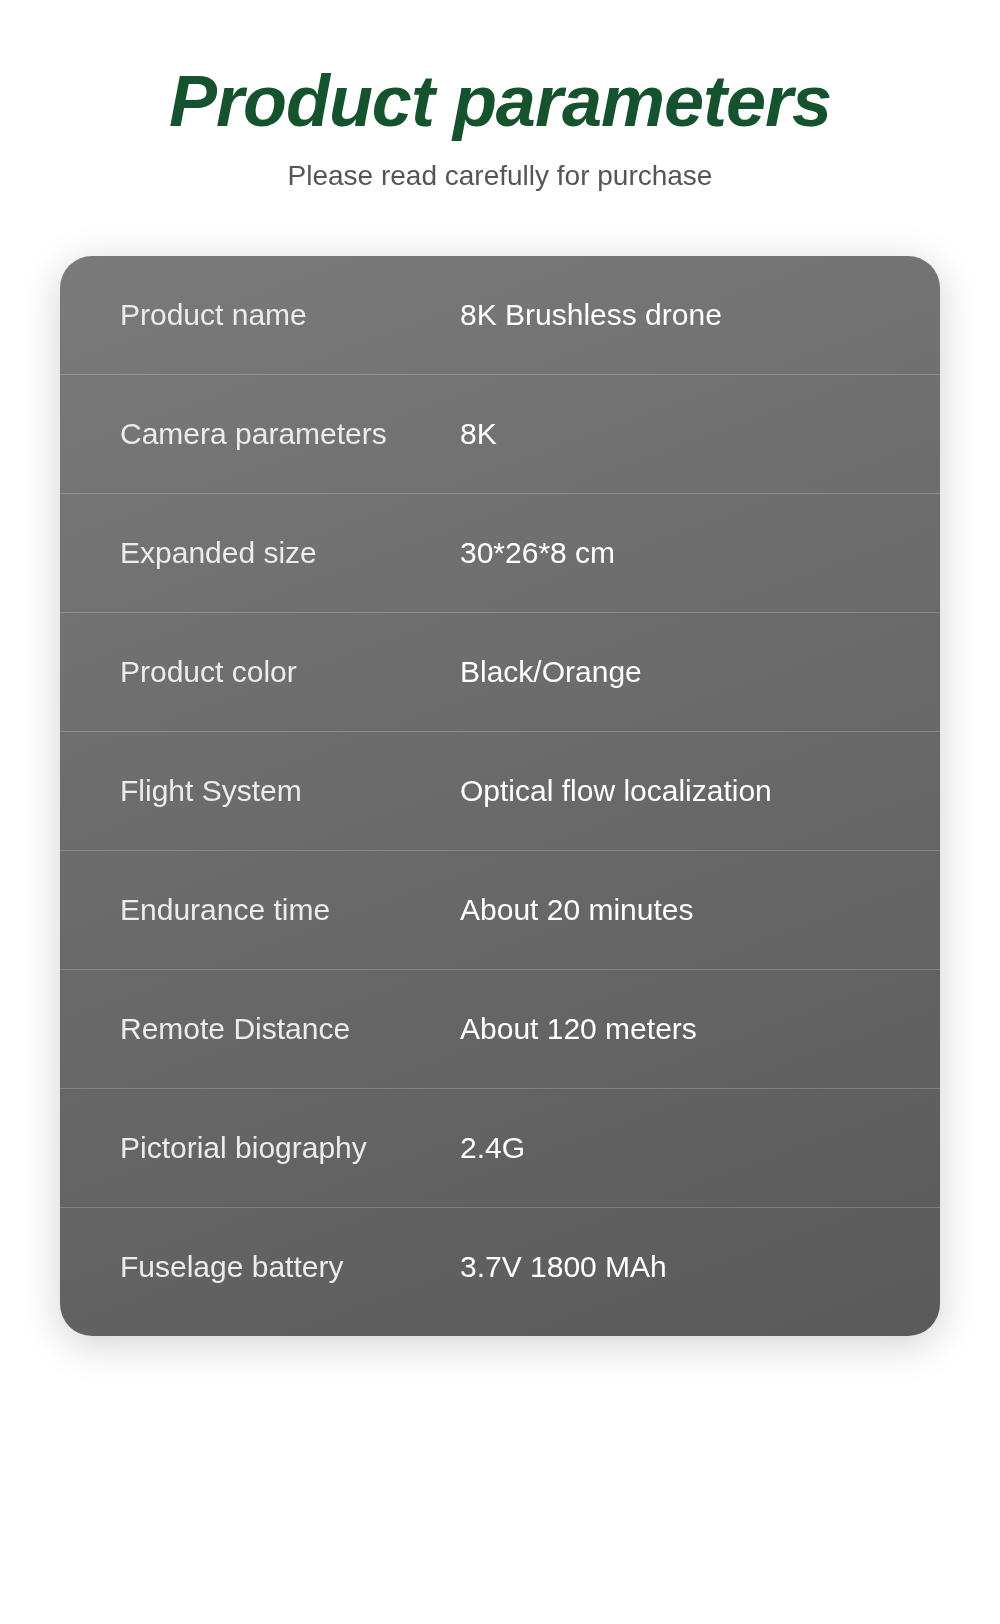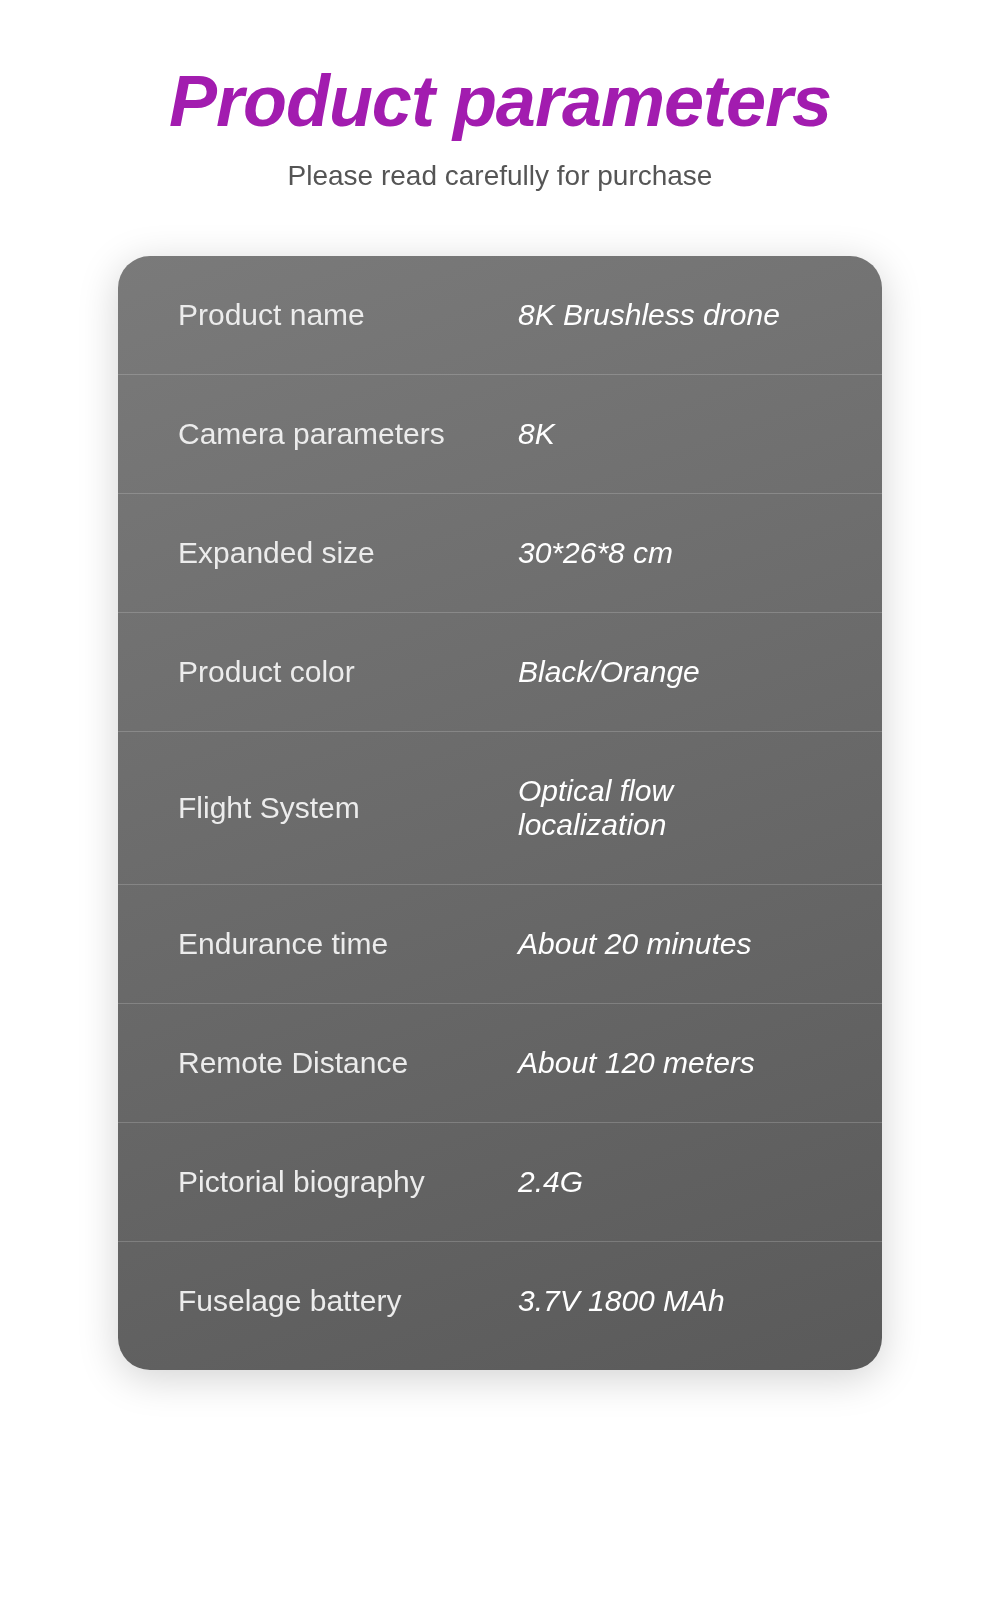--- a/index.html
+++ b/index.html
@@ -16,36 +16,36 @@
       display: flex;
       flex-direction: column;
       align-items: center;
       padding: 60px 40px 80px 40px;
     }
 
     .page-title {
       font-size: 72px;
       font-weight: 900;
       font-style: italic;
-      color: #a21caf;
+      color: #14532d;
       text-align: center;
       margin-bottom: 18px;
       letter-spacing: -1px;
     }
 
     .page-subtitle {
       font-size: 28px;
       color: #555555;
       text-align: center;
       margin-bottom: 64px;
       font-weight: 400;
     }
 
     .params-card {
-      width: 764px;
+      width: 880px;
       background: linear-gradient(160deg, #7a7a7a 0%, #5a5a5a 100%);
       border-radius: 32px;
       padding: 0 0 10px 0;
       box-shadow: 0 8px 40px rgba(0,0,0,0.18);
       overflow: hidden;
     }
 
     .param-row {
       display: flex;
       align-items: center;
@@ -62,21 +62,20 @@
       font-size: 30px;
       color: #ececec;
       font-weight: 400;
       flex-shrink: 0;
     }
 
     .param-value {
       font-size: 30px;
       color: #ffffff;
       font-weight: 400;
-      font-style: italic;
     }
   </style>
 </head>
 <body>
 
 <h1 class="page-title">Product parameters</h1>
 
 <p class="page-subtitle">Please read carefully for purchase</p>
 
 <div class="params-card">

